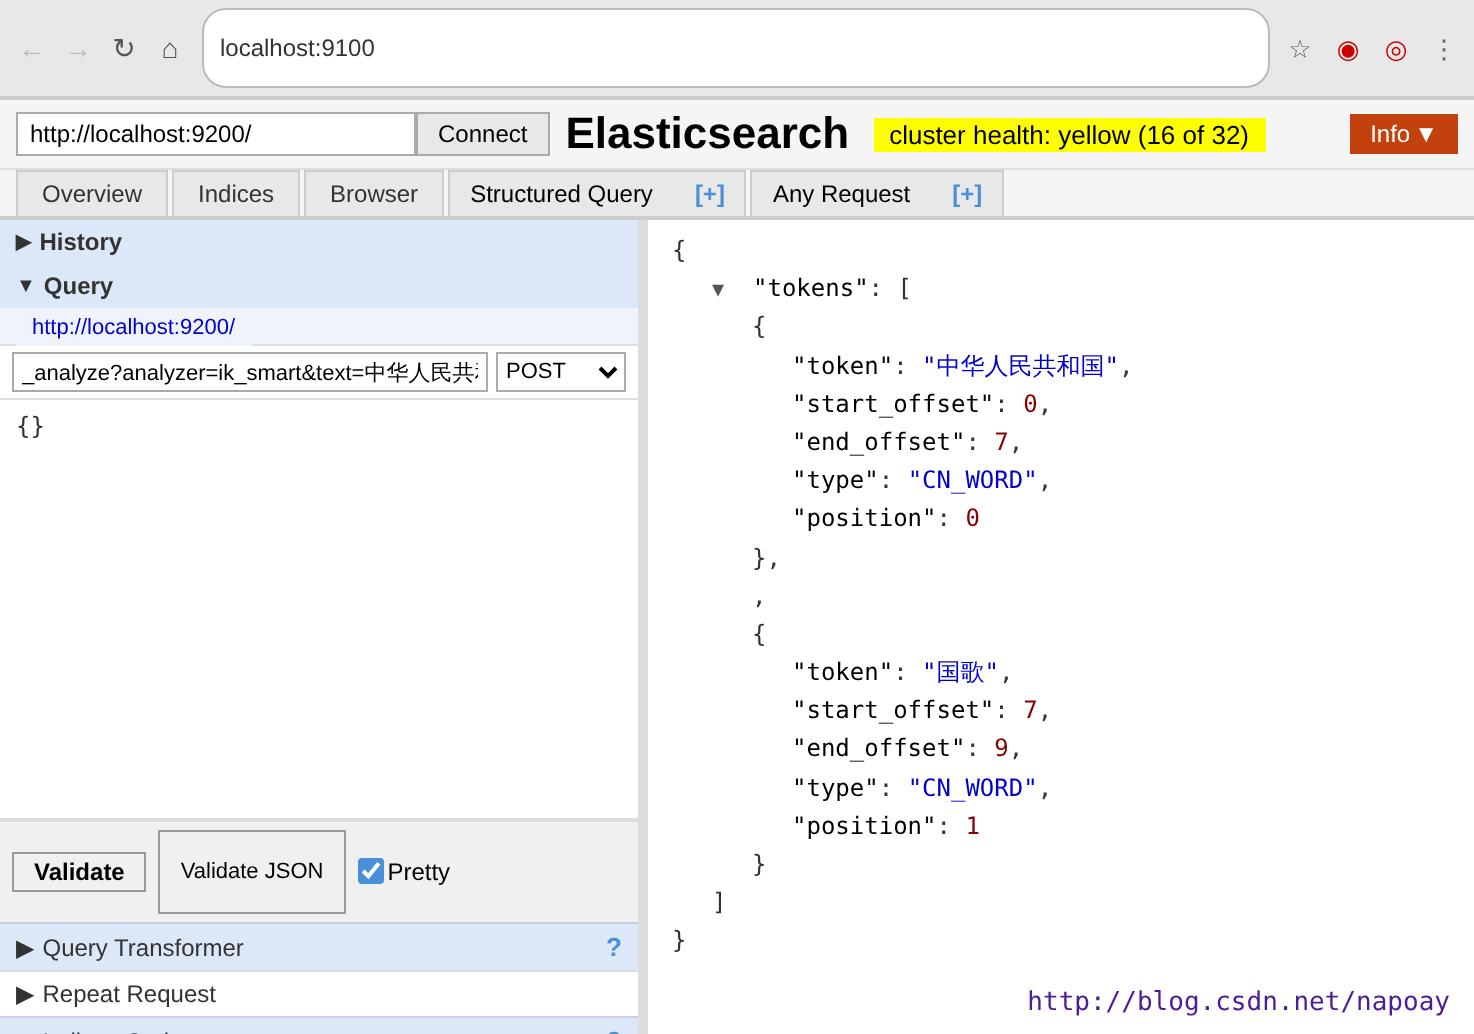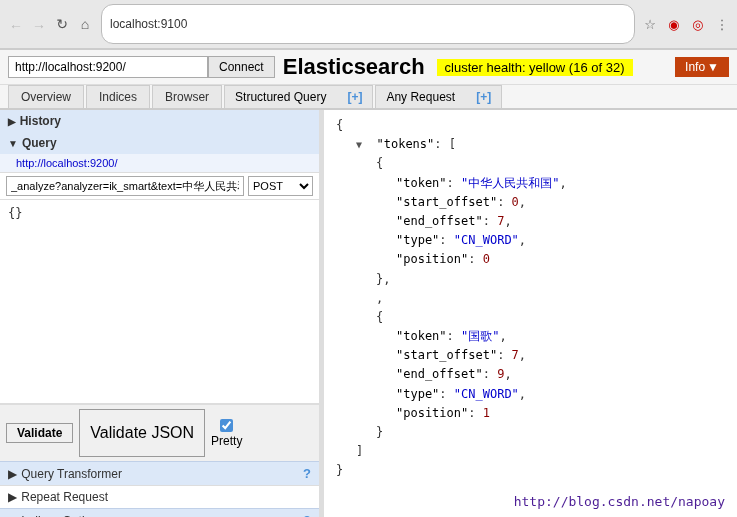--- a/index.html
+++ b/index.html
@@ -34,22 +34,22 @@
     .section-query { background: #dce8f8; }
     .query-url { padding: 3px 8px; font-size: 11px; color: #0000cc; text-decoration: none; background: #eef3fc; }
     .query-input-row { display: flex; align-items: center; gap: 4px; padding: 3px 6px; border-bottom: 1px solid #ddd; }
     .query-path-input { flex: 1; height: 20px; border: 1px solid #aaa; padding: 1px 4px; font-size: 11px; }
     .method-select { height: 20px; border: 1px solid #aaa; font-size: 11px; background: #fff; }
     .query-body { flex: 1; padding: 4px 8px; font-family: monospace; font-size: 12px; color: #333; border: none; outline: none; resize: none; background: #fff; border-bottom: 1px solid #ddd; }
 
     
     .bottom-controls { padding: 4px 6px; border-top: 1px solid #ddd; background: #f0f0f0; display: flex; align-items: center; gap: 6px; }
     .request-btn { padding: 2px 10px; background: #f0f0f0; border: 1px solid #999; font-size: 12px; cursor: pointer; font-weight: bold; }
-    .validate-btn { padding: 14px 10px; background: #f0f0f0; border: 1px solid #999; font-size: 16px; cursor: pointer; }
-    .pretty-check { display: flex; align-items: center; gap: 2px; font-size: 12px; flex-direction: column; }
+    .validate-btn { padding: 14px 10px; background: #f0f0f0; border: 1px solid #999; font-size: 11px; cursor: pointer; }
+    .pretty-check { display: flex; align-items: flex-start; gap: 2px; font-size: 12px; }
     .pretty-check input { accent-color: #4a90d9; }
 
     .collapsible-row { display: flex; align-items: center; padding: 4px 8px; background: #dce8f8; border-top: 1px solid #c0d0e8; cursor: pointer; font-size: 12px; color: #333; justify-content: space-between; }
     .collapsible-label { display: flex; align-items: center; gap: 4px; }
     .help-icon { color: #4a90d9; font-weight: bold; font-size: 13px; }
 
     
     .right-panel { flex: 1; padding: 6px 12px; font-family: monospace; font-size: 12px; overflow-y: auto; color: #333; background: #fff; }
     .json-line { line-height: 1.6; }
     .json-key { color: #000; }

